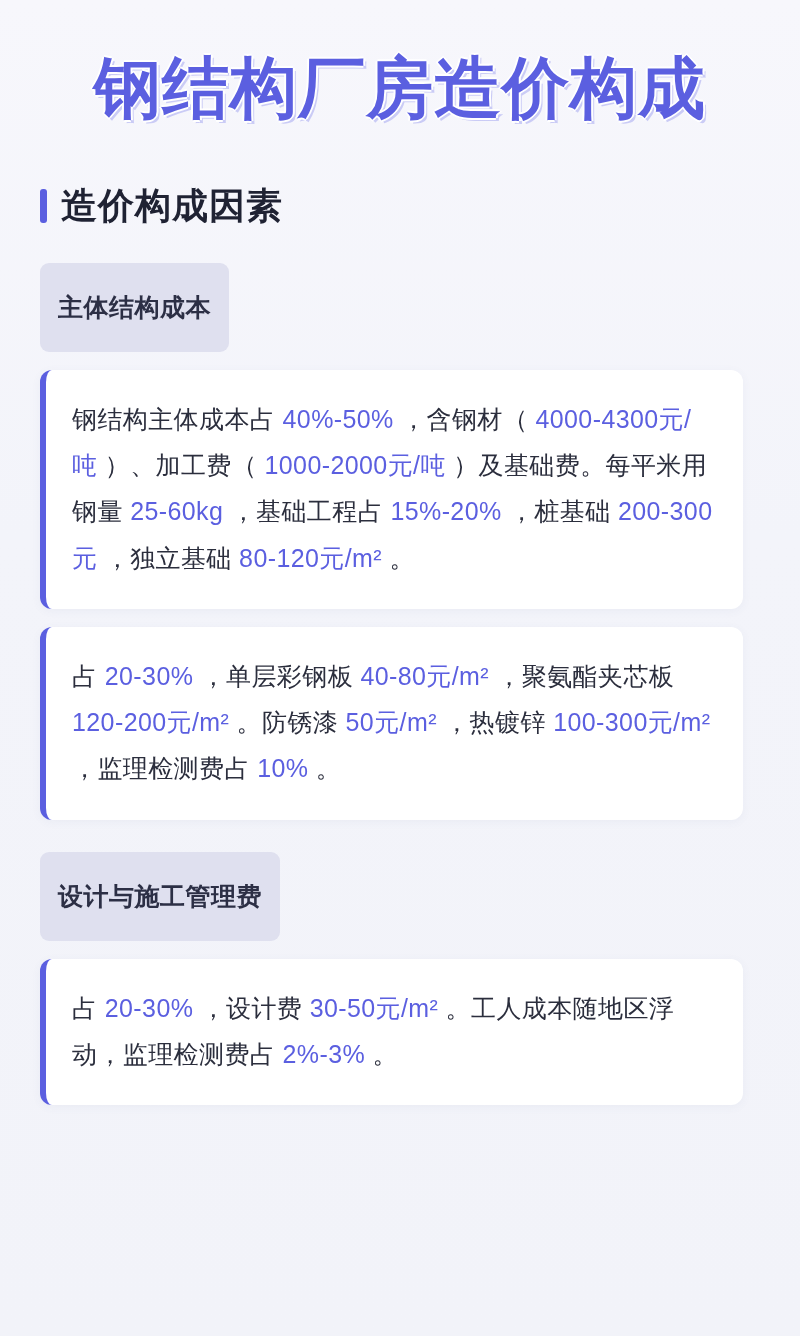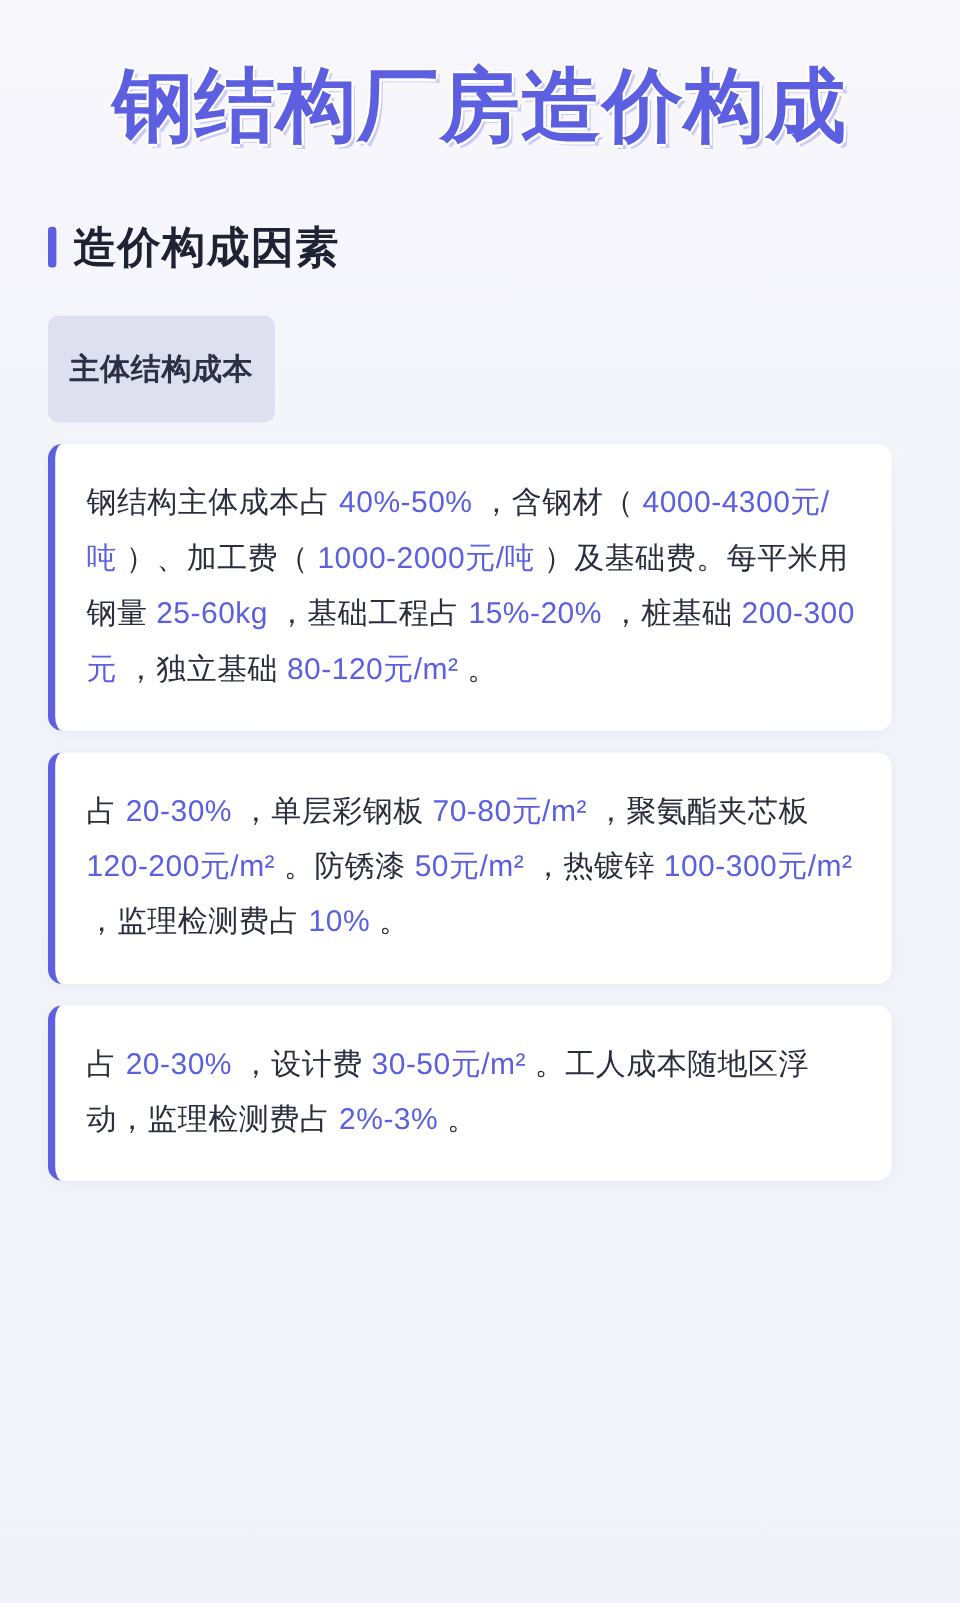--- a/index.html
+++ b/index.html
@@ -118,21 +118,22 @@
     <span class="bar"></span>
     <span class="text">造价构成因素</span>
   </div>
 
   <div id="blocks-container">
       <div class="sub-heading-wrap"><div class="sub-heading-inner">主体结构成本</div></div>
       <div class="card">
         <p><span>钢结构主体成本占 </span><span class="hl">40%-50%</span><span> ，含钢材（ </span><span class="hl">4000-4300元/吨</span><span> ）、加工费（ </span><span class="hl">1000-2000元/吨</span><span> ）及基础费。每平米用钢量 </span><span class="hl">25-60kg</span><span> ，基础工程占 </span><span class="hl">15%-20%</span><span> ，桩基础 </span><span class="hl">200-300元</span><span> ，独立基础 </span><span class="hl">80-120元/m²</span><span> 。</span></p>
       </div>
       <div class="card">
-        <p><span>占 </span><span class="hl">20-30%</span><span> ，单层彩钢板 </span><span class="hl">70-80元/m²</span><span> ，聚氨酯夹芯板 </span><span class="hl">120-200元/m²</span><span> 。防锈漆 </span><span class="hl">50元/m²</span><span> ，热镀锌 </span><span class="hl">100-300元/m²</span><span> ，监理检测费占 </span><span class="hl">10%</span><span> 。</span></p>
+        <p><span>占 </span><span class="hl">20-30%</span><span> ，单层彩钢板 </span><span class="hl">40-80元/m²</span><span> ，聚氨酯夹芯板 </span><span class="hl">120-200元/m²</span><span> 。防锈漆 </span><span class="hl">50元/m²</span><span> ，热镀锌 </span><span class="hl">100-300元/m²</span><span> ，监理检测费占 </span><span class="hl">10%</span><span> 。</span></p>
       </div>
+      <div class="sub-heading-wrap"><div class="sub-heading-inner">设计与施工管理费</div></div>
       <div class="card">
         <p><span>占 </span><span class="hl">20-30%</span><span> ，设计费 </span><span class="hl">30-50元/m²</span><span> 。工人成本随地区浮动，监理检测费占 </span><span class="hl">2%-3%</span><span> 。</span></p>
       </div>
     </div>
 
   <div class="spacer-bottom"></div>
 </div>
 
 </body></html>

